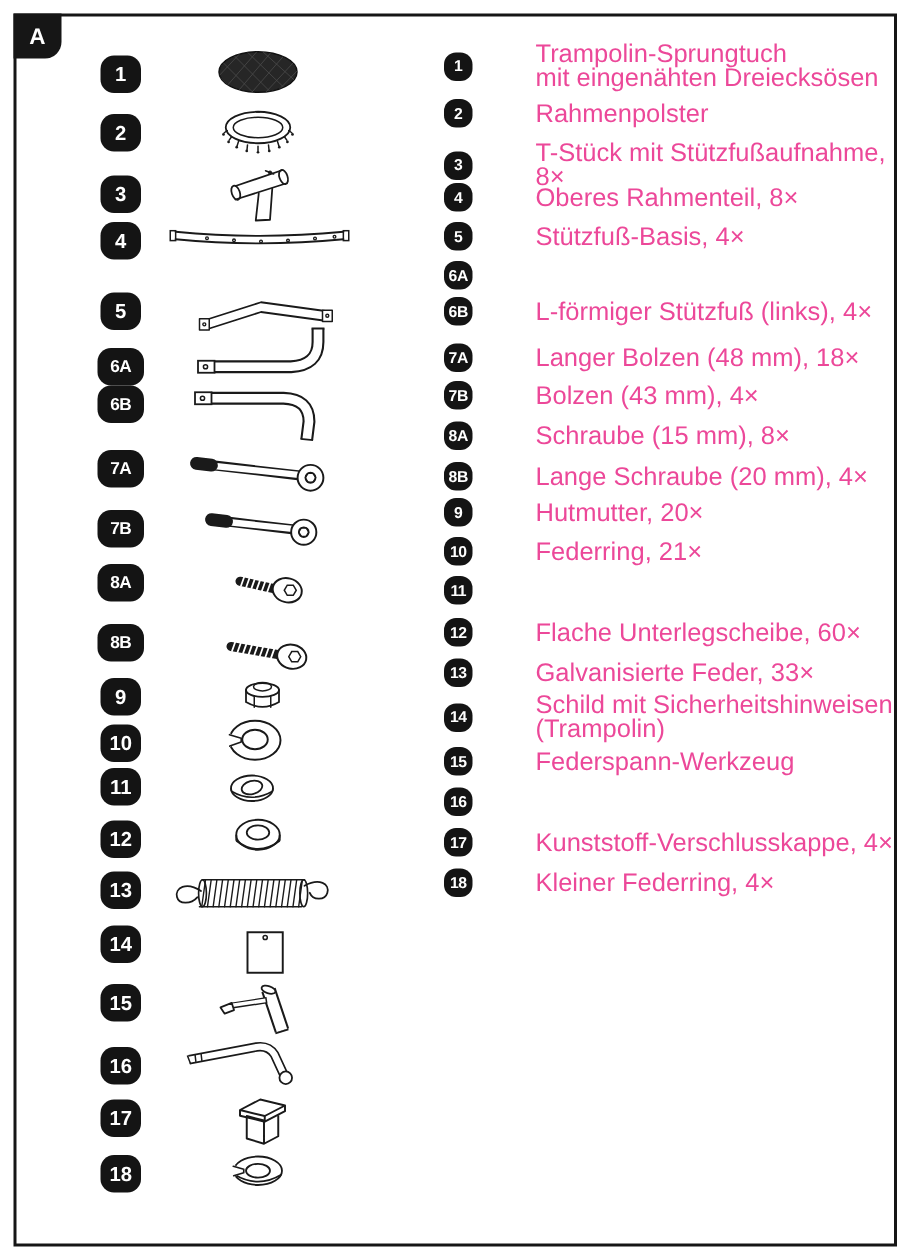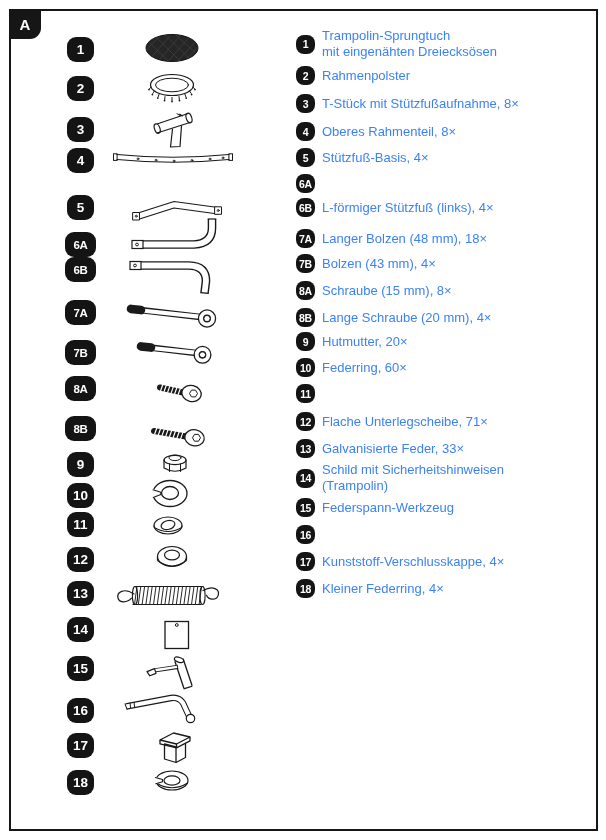--- a/index.html
+++ b/index.html
@@ -12,21 +12,21 @@
          color:#fff;font-weight:bold;font-size:15px;z-index:3;}
   .lbadge{position:absolute;left:67px;width:27px;height:25px;border-radius:9px;background:#141414;
          color:#fff;display:flex;align-items:center;justify-content:center;
          font-weight:bold;font-size:13.5px;z-index:2;}
   .lbadge.wide{left:65px;width:31px;font-size:11.5px;letter-spacing:-0.3px;}
   .illus{position:absolute;z-index:1;}
   .rrow{position:absolute;left:296px;display:flex;align-items:center;gap:7px;}
   .rbadge{background:#141414;color:#fff;font-weight:bold;font-size:10.5px;height:19px;min-width:19px;
          padding:0 2px;border-radius:8px;display:flex;align-items:center;justify-content:center;
          letter-spacing:-0.3px;box-sizing:border-box;flex:0 0 auto;}
-  .rlabel{font-size:13px;line-height:16px;color:#3b82f6;white-space:pre-line;}
+  .rlabel{font-size:17px;line-height:16px;color:#ec4899;white-space:pre-line;margin-left:35px;}
 </style>
 </head>
 <body>
 
 <div class="page">
   <div class="frame"></div>
   <div class="section-tab">
     <span>A</span>
   </div>
 
@@ -305,28 +305,28 @@
   <div class="rrow" style="top:308px">
       <span class="rbadge">8B</span>
       <span class="rlabel">Lange Schraube (20 mm), 4×</span>
     </div>
   <div class="rrow" style="top:332px">
       <span class="rbadge">9</span>
       <span class="rlabel">Hutmutter, 20×</span>
     </div>
   <div class="rrow" style="top:358px">
       <span class="rbadge">10</span>
-      <span class="rlabel">Federring, 60×</span>
+      <span class="rlabel">Federring, 21×</span>
     </div>
   <div class="rrow" style="top:384px">
       <span class="rbadge">11</span>
     </div>
   <div class="rrow" style="top:412px">
       <span class="rbadge">12</span>
-      <span class="rlabel">Flache Unterlegscheibe, 71×</span>
+      <span class="rlabel">Flache Unterlegscheibe, 60×</span>
     </div>
   <div class="rrow" style="top:439px">
       <span class="rbadge">13</span>
       <span class="rlabel">Galvanisierte Feder, 33×</span>
     </div>
   <div class="rrow" style="top:462px">
       <span class="rbadge">14</span>
       <span class="rlabel">Schild mit Sicherheitshinweisen
 (Trampolin)</span>
     </div>

